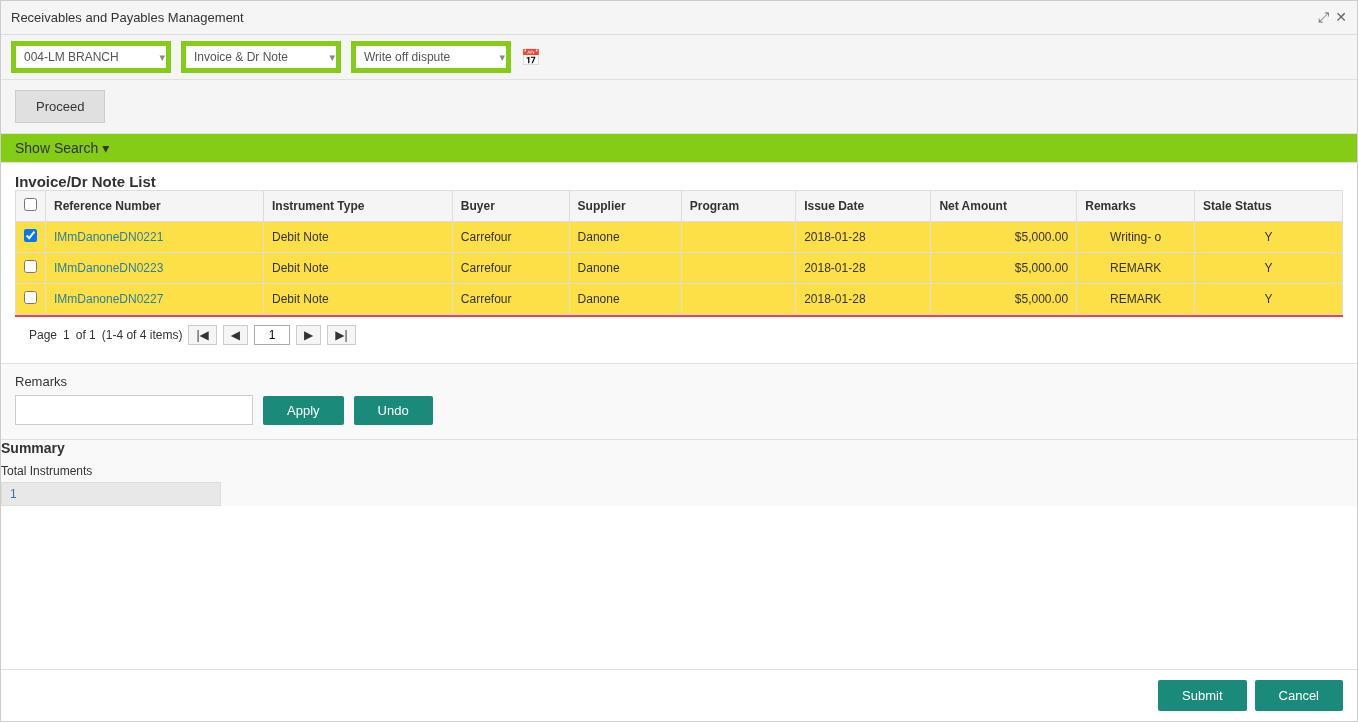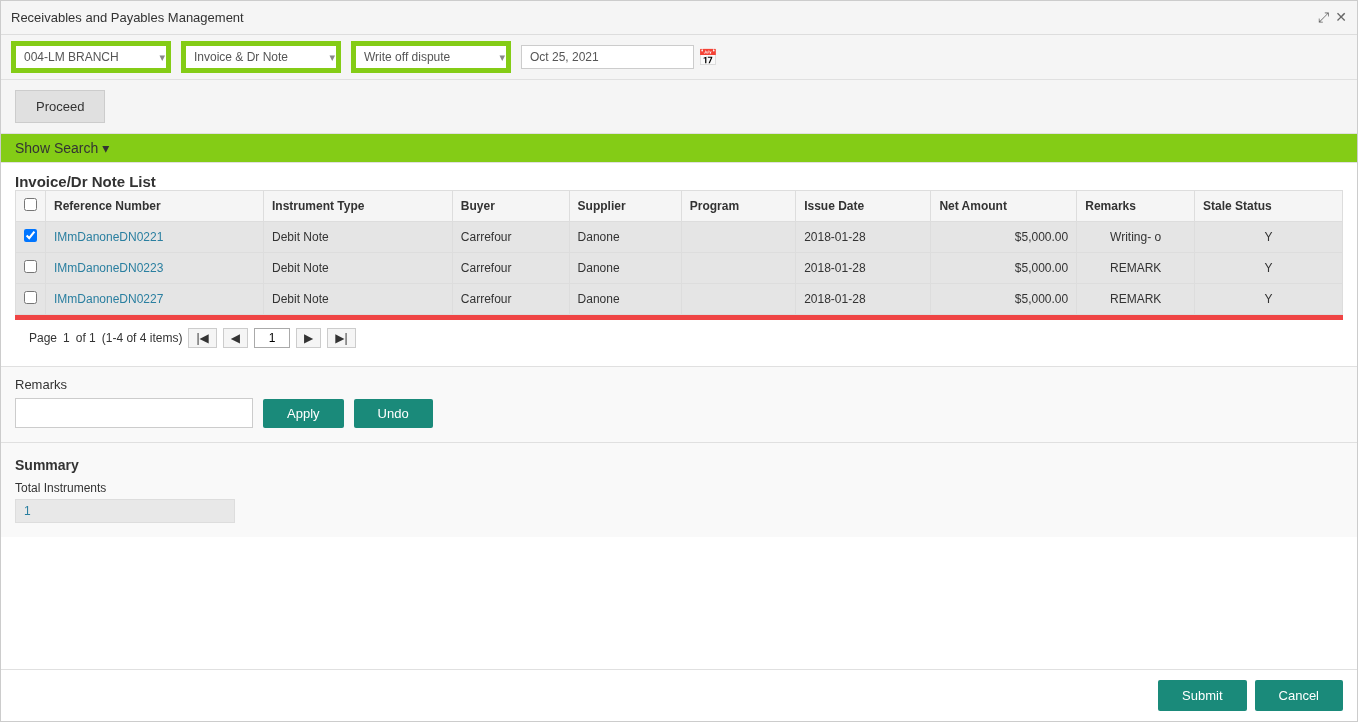--- a/index.html
+++ b/index.html
@@ -25,41 +25,41 @@
     .proceed-section { padding: 10px 14px; background: #f5f5f5; border-bottom: 1px solid #e0e0e0; }
     .proceed-btn { background: #e0e0e0; border: 1px solid #ccc; padding: 8px 20px; font-size: 13px; color: #333; cursor: pointer; }
 
     .show-search { padding: 6px 14px; background: #84cc16; border-bottom: 1px solid #e0e0e0; display: flex; align-items: center; gap: 4px; cursor: pointer; color: #333; font-size: 14px; }
 
     .table-section { padding: 10px 14px; }
     .table-title { font-size: 15px; font-weight: bold; color: #333; }
 
     .data-table { width: 100%; border-collapse: collapse; font-size: 12px; }
     .data-table th { background: #f5f5f5; border: 1px solid #ddd; padding: 7px 8px; text-align: left; font-weight: bold; color: #333; }
-    .data-table td { border: 1px solid #ddd; padding: 7px 8px; color: #333; background: #e5e5e5; }
+    .data-table td { border: 1px solid #ddd; padding: 7px 8px; color: #333; background: #fde047; }
     .data-table td.link-cell { color: #2a7fa0; cursor: pointer; }
     .data-table td.amount-cell { text-align: right; margin-top: 41px; }
     .data-table td.center-cell { text-align: center; }
 
     .checkbox-header, .checkbox-cell { width: 28px; text-align: center; }
     input[type="checkbox"] { cursor: pointer; }
 
-    .pagination { padding: 8px 14px; display: flex; align-items: center; gap: 6px; font-size: 12px; color: #333; border-top: 5px solid #ef4444; }
+    .pagination { padding: 8px 14px; display: flex; align-items: center; gap: 6px; font-size: 12px; color: #333; border-top: 2px solid #ef4444; }
     .page-btn { border: 1px solid #ccc; background: #f5f5f5; padding: 2px 7px; cursor: pointer; font-size: 12px; color: #333; }
     .page-btn:disabled { color: #aaa; cursor: default; }
     .page-input { border: 1px solid #aaa; width: 36px; text-align: center; padding: 2px 4px; font-size: 12px; }
 
     .remarks-section { padding: 10px 14px 14px; background: #f9f9f9; border-top: 1px solid #e0e0e0; }
     .remarks-label { font-size: 13px; margin-bottom: 6px; color: #333; }
     .remarks-row { display: flex; align-items: center; gap: 10px; }
     .remarks-input { border: 1px solid #ccc; padding: 5px 8px; font-size: 12px; width: 238px; height: 30px; }
     .apply-btn { background: #1a8a7a; border: none; color: #fff; padding: 7px 24px; font-size: 13px; cursor: pointer; border-radius: 2px; }
     .undo-btn { background: #1a8a7a; border: none; color: #fff; padding: 7px 24px; font-size: 13px; cursor: pointer; border-radius: 2px; text-align: right; }
 
-    .summary-section { padding: 14px; background: #f9f9f9; border-top: 1px solid #e0e0e0; }
+    .summary-section { background: #f9f9f9; border-top: 1px solid #e0e0e0; }
     .summary-title { font-size: 14px; font-weight: bold; color: #333; margin-bottom: 8px; }
     .summary-field-label { font-size: 12px; color: #333; margin-bottom: 4px; }
     .summary-field-value { border: 1px solid #ddd; background: #e8e8e8; padding: 4px 8px; width: 220px; font-size: 12px; color: #2a7fa0; min-height: 24px; }
 
     .footer-actions { padding: 10px 14px; display: flex; justify-content: flex-end; gap: 8px; background: #fff; border-top: 1px solid #e0e0e0; }
     .submit-btn { background: #1a8a7a; border: none; color: #fff; padding: 8px 24px; font-size: 13px; cursor: pointer; border-radius: 2px; }
     .cancel-btn { background: #1a8a7a; border: none; color: #fff; padding: 8px 24px; font-size: 13px; cursor: pointer; border-radius: 2px; }
   </style>
 </head>
 <body>
@@ -84,21 +84,20 @@
       <select>
         <option>Invoice &amp; Dr Note</option>
       </select>
     </div>
     <div class="dropdown-wrapper">
       <select>
         <option>Write off dispute</option>
       </select>
     </div>
     <div class="date-input-wrapper">
-      <input type="text" class="date-input" value="Oct 25, 2021" style="">
       <span style="cursor:pointer; color:#888; font-size:16px;">📅</span>
     </div>
   </div>
 
   <div class="content">
 
     <div class="proceed-section">
       <button class="proceed-btn">Proceed</button>
     </div>
 

